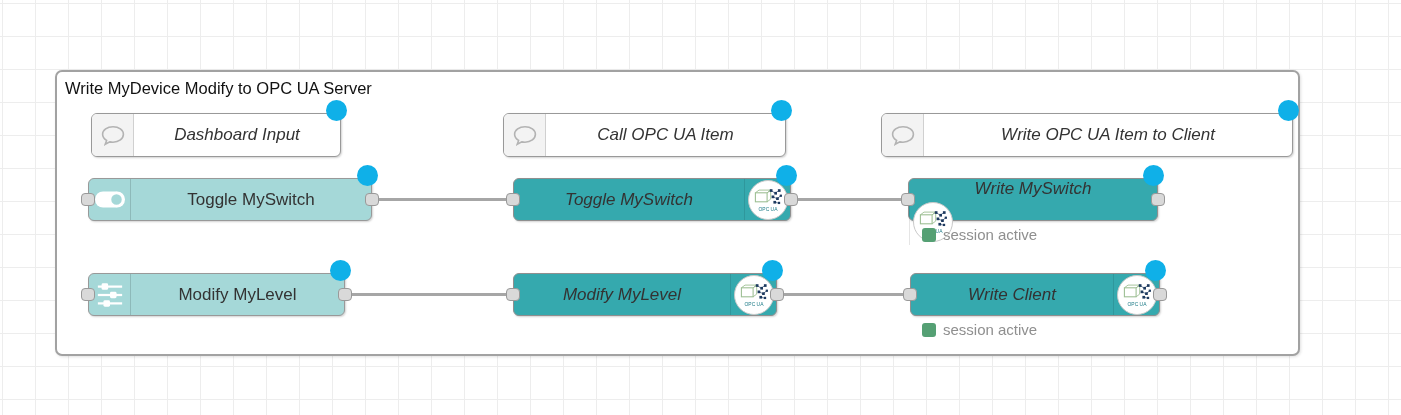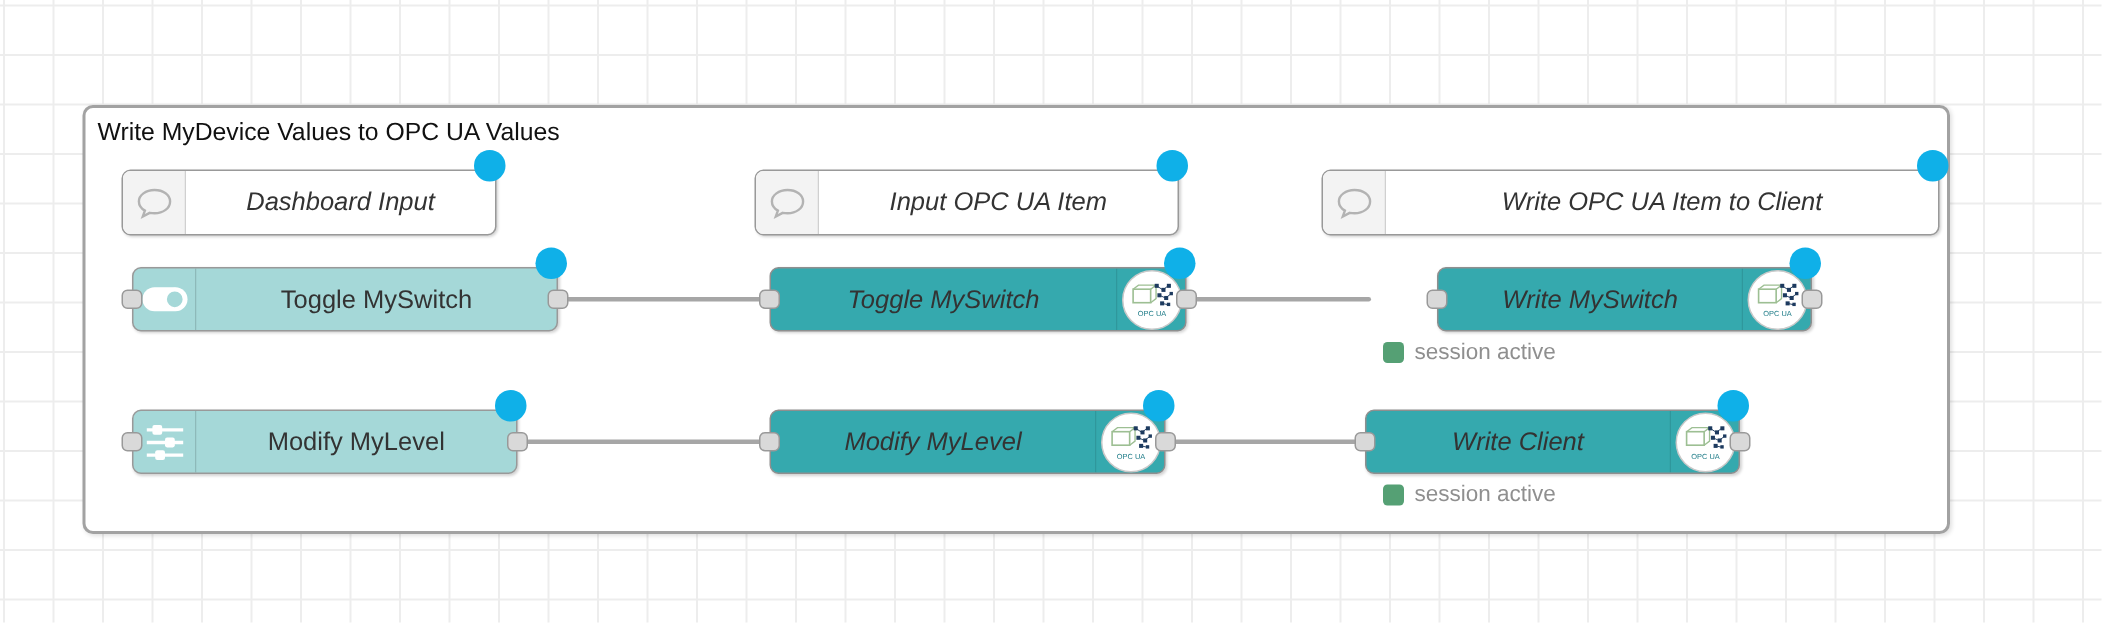--- a/index.html
+++ b/index.html
@@ -65,46 +65,46 @@
     width:40px; height:40px; border-radius:50%; background:#fff;
     border:1px solid #c9c9c9; display:flex; align-items:center; justify-content:center;
   }
 </style>
 </head>
 <body>
 
 <div class="canvas">
 
   <div class="group">
-    <span class="group-title">Write MyDevice Values to OPC UA Values</span>
+    <span class="group-title">Write MyDevice Modify to OPC UA Server</span>
   </div>
 
   <div class="wire" style="left:374px; top:197.5px; width:142px;"></div>
   <div class="wire" style="left:792px; top:197.5px; width:122px;"></div>
   <div class="wire" style="left:347px; top:292.5px; width:169px;"></div>
   <div class="wire" style="left:779px; top:292.5px; width:135px;"></div>
 
-  <div class="node node-comment" style="left:81px; top:113px; width:250px;">
+  <div class="node node-comment" style="left:91px; top:113px; width:250px;">
     <div class="badge"></div>
     <div class="icon-box">
       <svg width="24" height="21" viewBox="0 0 24 20">
         <path d="M12 1.2 C6.2 1.2 1.6 4.6 1.6 8.8 c0 2.5 1.6 4.7 4 6.1 L4.2 18.8 l4.6-2.4 c1 .2 2.1 .3 3.2 .3 5.8 0 10.4-3.4 10.4-7.9 S17.8 1.2 12 1.2 z" fill="none" stroke="#b3b3b3" stroke-width="1.6"></path>
       </svg>
     </div>
     <div class="node-label italic">Dashboard Input</div>
   </div>
 
   <div class="node node-comment" style="left:503px; top:113px; width:283px;">
     <div class="badge"></div>
     <div class="icon-box">
       <svg width="24" height="21" viewBox="0 0 24 20">
         <path d="M12 1.2 C6.2 1.2 1.6 4.6 1.6 8.8 c0 2.5 1.6 4.7 4 6.1 L4.2 18.8 l4.6-2.4 c1 .2 2.1 .3 3.2 .3 5.8 0 10.4-3.4 10.4-7.9 S17.8 1.2 12 1.2 z" fill="none" stroke="#b3b3b3" stroke-width="1.6"></path>
       </svg>
     </div>
-    <div class="node-label italic">Input OPC UA Item</div>
+    <div class="node-label italic">Call OPC UA Item</div>
   </div>
 
   <div class="node node-comment" style="left:881px; top:113px; width:412px;">
     <div class="badge"></div>
     <div class="icon-box">
       <svg width="24" height="21" viewBox="0 0 24 20">
         <path d="M12 1.2 C6.2 1.2 1.6 4.6 1.6 8.8 c0 2.5 1.6 4.7 4 6.1 L4.2 18.8 l4.6-2.4 c1 .2 2.1 .3 3.2 .3 5.8 0 10.4-3.4 10.4-7.9 S17.8 1.2 12 1.2 z" fill="none" stroke="#b3b3b3" stroke-width="1.6"></path>
       </svg>
     </div>
     <div class="node-label italic">Write OPC UA Item to Client</div>
@@ -143,21 +143,21 @@
             <rect x="26" y="21" width="3" height="3"></rect>
               <rect x="31" y="22" width="2.5" height="2.5"></rect>
           </g>
           <path d="M23.5 9.5 L28 12.5 L32 9.5 M25.5 16.5 L30 18.5 L34 15.5 M27.5 22.5 L32 23.5" fill="none" stroke="#1d3a5f" stroke-width="0.7"></path>
           <text x="20" y="32" text-anchor="middle" font-size="5.5" fill="#1b7a86" font-family="Liberation Sans, sans-serif">OPC UA</text>
         </svg>
       </div>
     </div>
   </div>
 
-  <div class="node node-teal" style="left:958px; top:178px; width:250px;">
+  <div class="node node-teal" style="left:908px; top:178px; width:250px;flex-direction:column;">
     <div class="badge"></div>
     <div class="port port-in"></div>
     <div class="port port-out"></div>
     <div class="node-label italic">Write MySwitch</div>
     <div class="icon-box-right">
       <div class="opcua-circle">
         <svg width="36" height="36" viewBox="0 0 40 40">
           <rect x="6" y="12" width="13" height="10" fill="none" stroke="#9dbf93" stroke-width="1.2"></rect>
           <path d="M6 12 l4 -3 h13 l-4 3 M19 12 l4 -3 v10 l-4 3" fill="none" stroke="#9dbf93" stroke-width="1"></path>
           <g fill="#1d3a5f">

